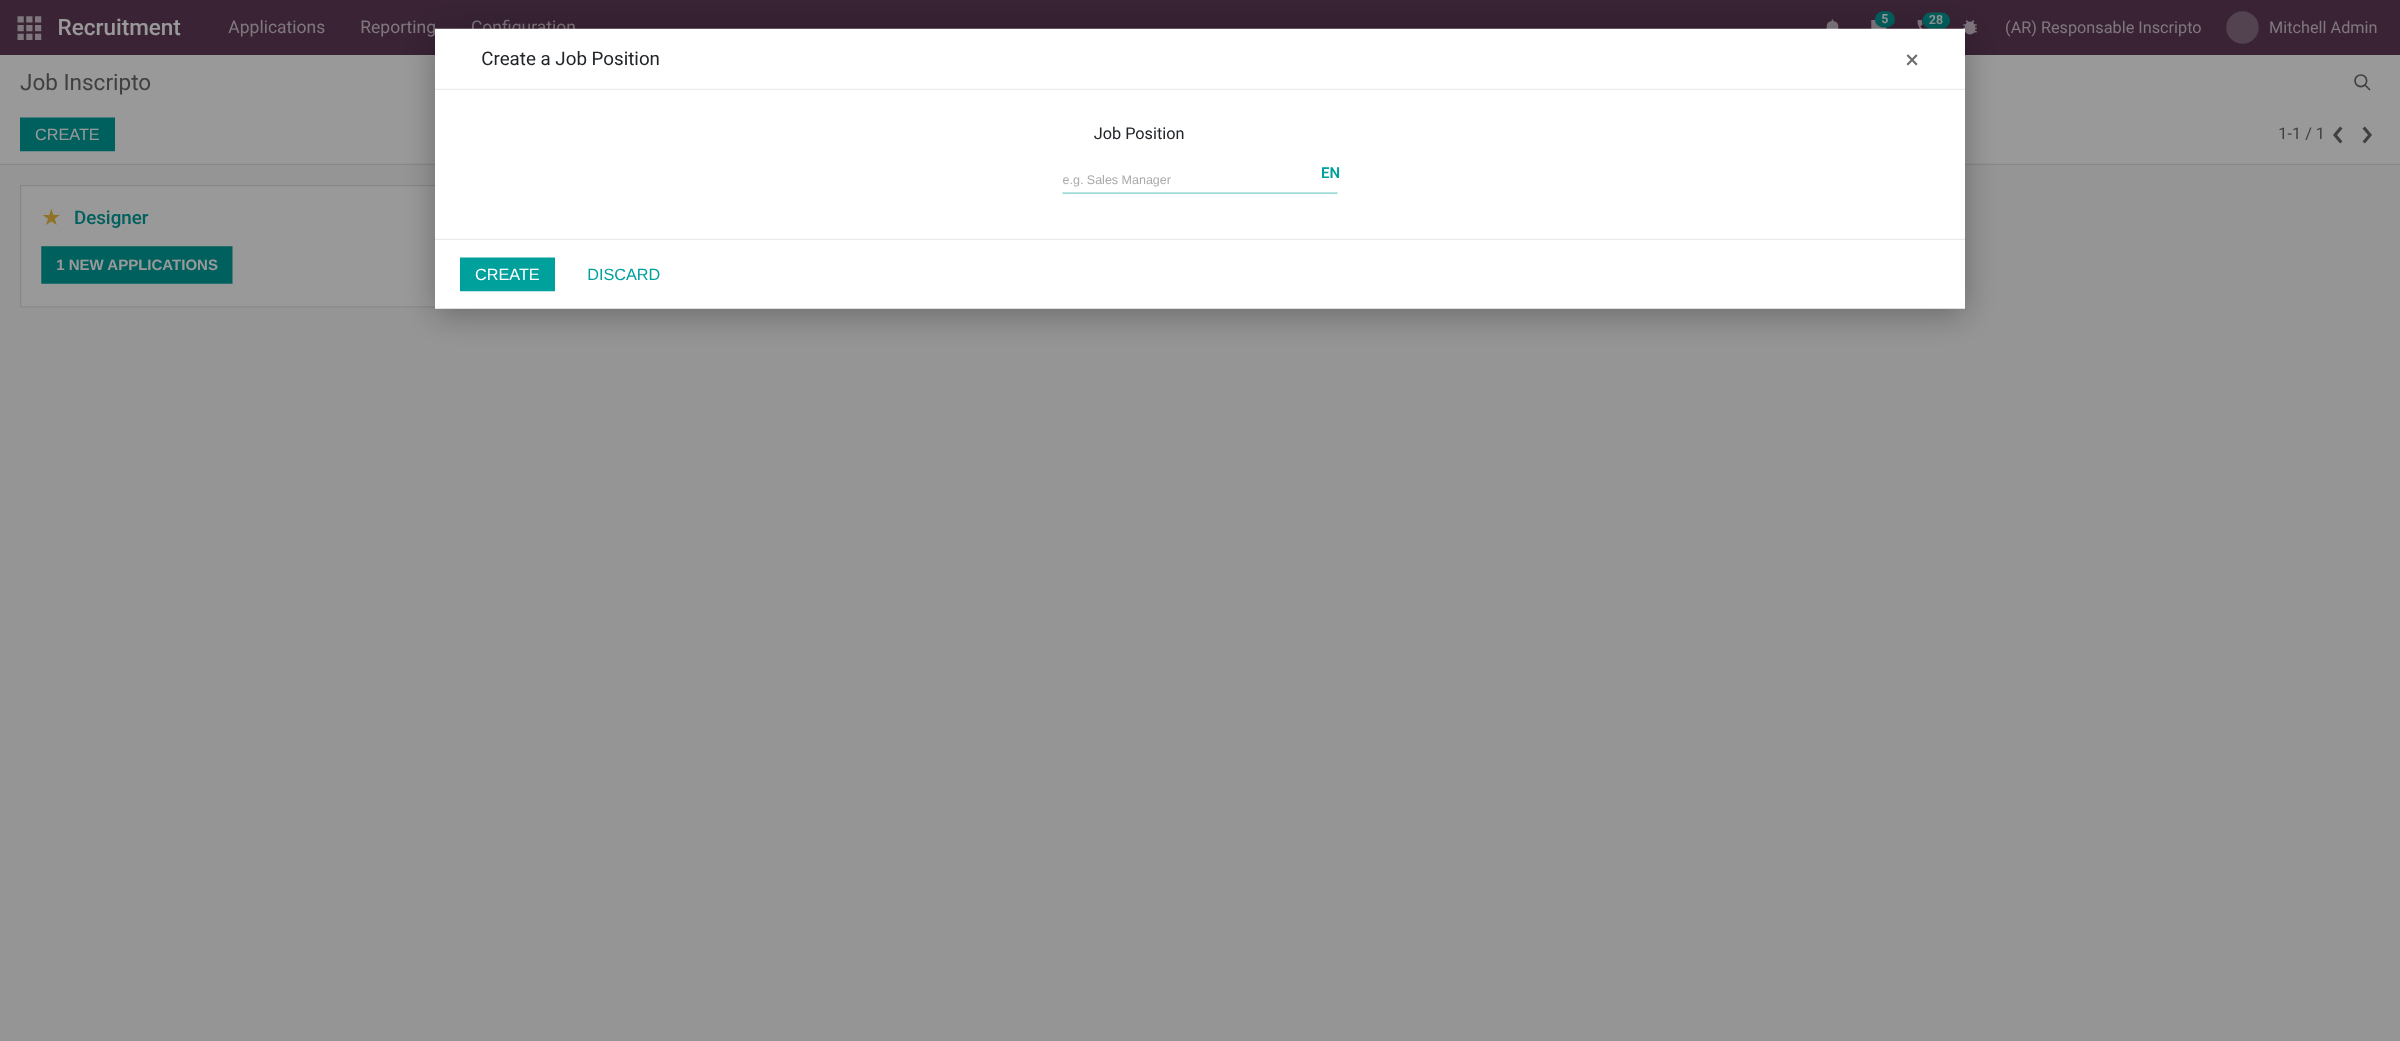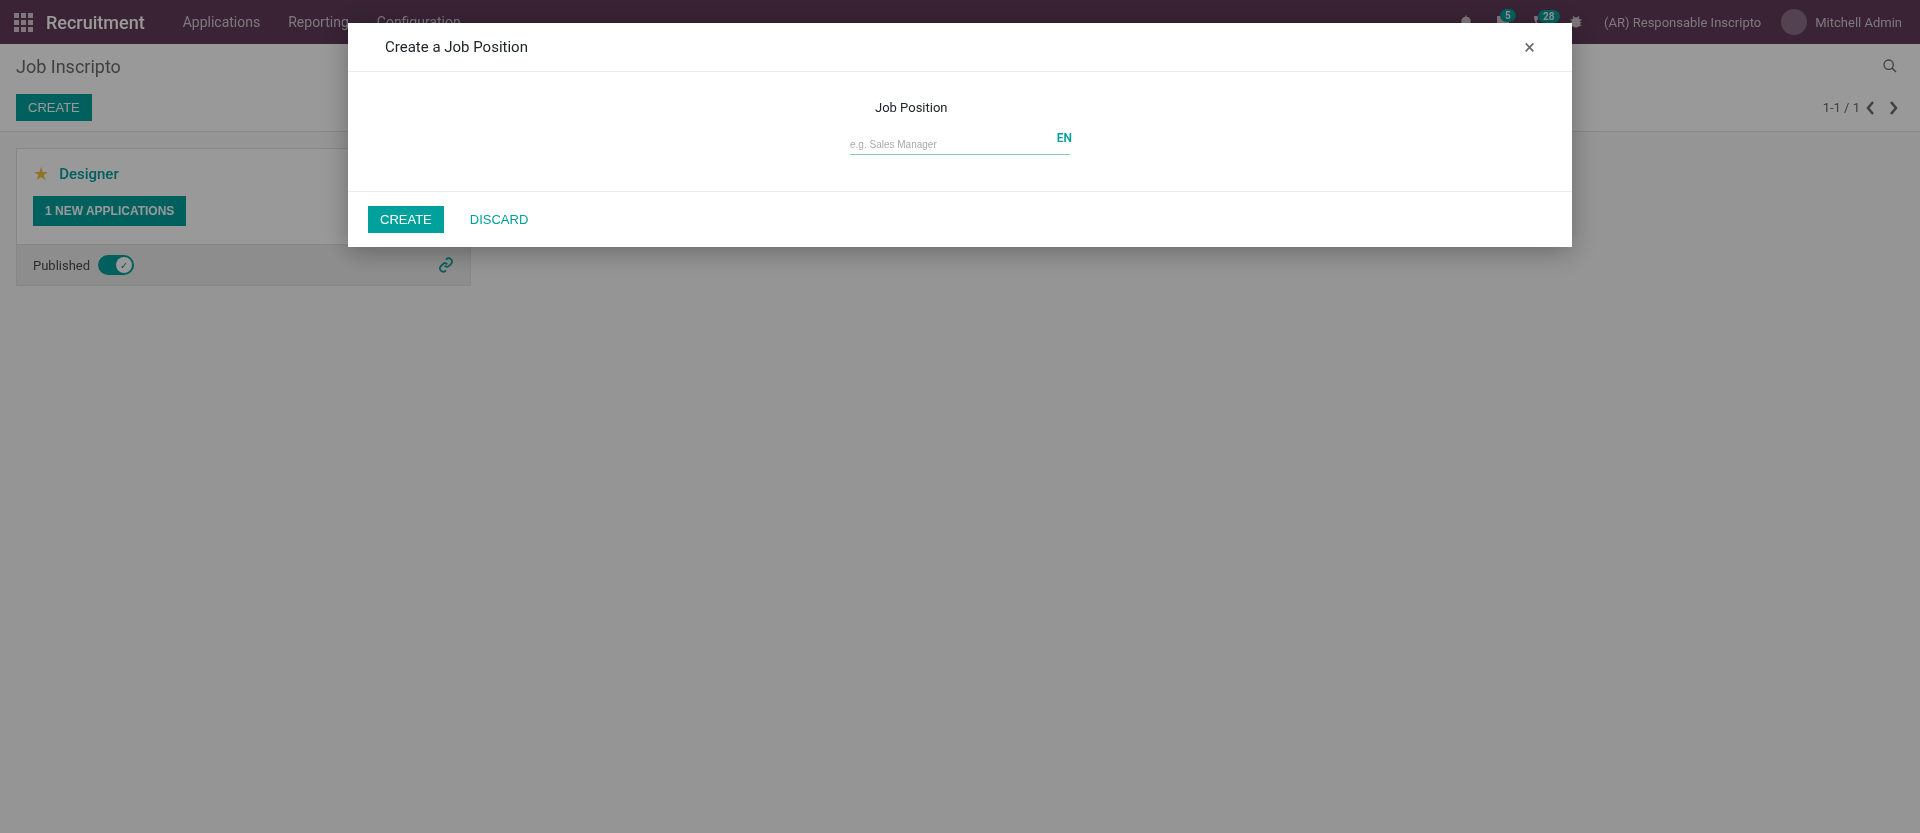--- a/index.html
+++ b/index.html
@@ -151,34 +151,20 @@
           <span class="star">★</span>
           <span class="card-title">Designer</span>
         </div>
         <button class="btn btn-small">1 New Applications</button>
       </div>
       <div class="stats">
         <div>1 Applications</div>
         <div>1 To Recruit</div>
       </div>
     </div>
-    <div class="card-footer">
-      <div class="published">
-        <span>Published</span>
-        <div class="toggle">
-            <div class="knob">✓</div>
-          </div>
-      </div>
-      <div class="link-icon">
-        <svg width="16" height="16" viewBox="0 0 24 24" fill="none" stroke="#00a09d" stroke-width="2.5">
-            <path d="M10 13a5 5 0 0 0 7 0l3-3a5 5 0 0 0-7-7l-1 1"></path>
-            <path d="M14 11a5 5 0 0 0-7 0l-3 3a5 5 0 0 0 7 7l1-1"></path>
-          </svg>
-      </div>
-    </div>
   </div>
 </div>
 
 <div class="overlay">
   <div class="modal">
     <div class="modal-header">
       <div class="modal-title">Create a Job Position</div>
       <div class="modal-close">×</div>
     </div>
     <div class="modal-body">

